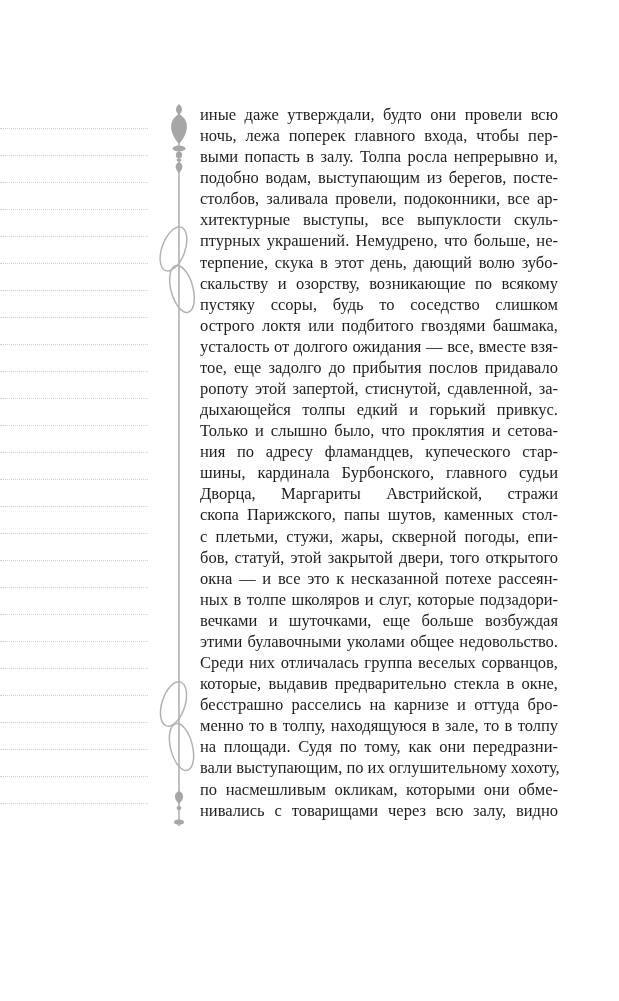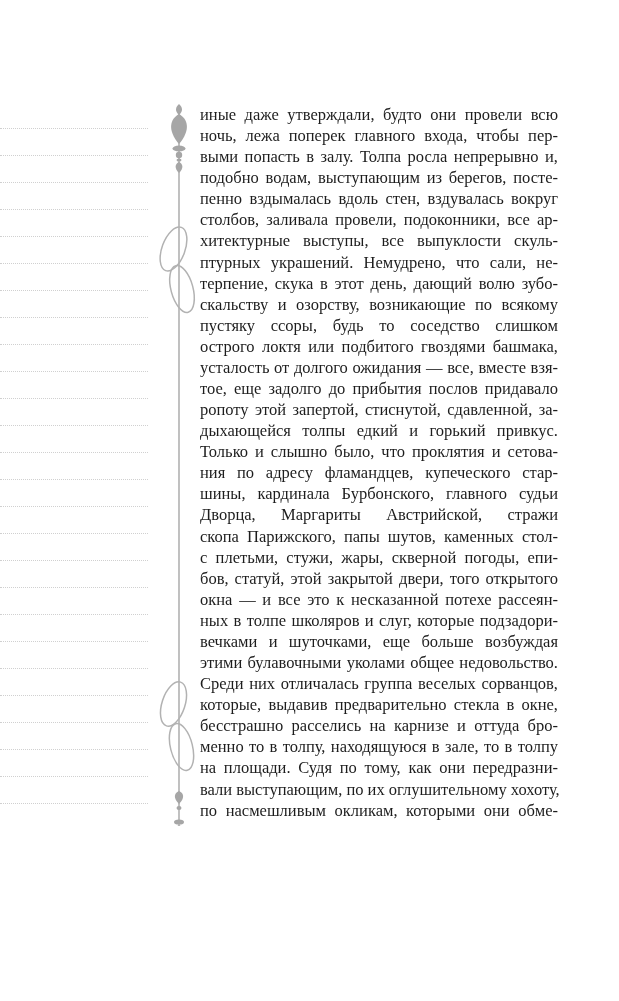--- a/index.html
+++ b/index.html
@@ -128,24 +128,23 @@
       <path d="M22,733 C33,739 35,753 22,770 C9,753 11,739 22,733 Z"></path>
       <ellipse cx="22" cy="776.5" rx="2.5" ry="3.5"></ellipse>
     </g>
   </svg>
 
   <div class="text">
       <div class="line">иные даже утверждали, будто они провели всю</div>
       <div class="line">ночь, лежа поперек главного входа, чтобы пер-</div>
       <div class="line">выми попасть в залу. Толпа росла непрерывно и,</div>
       <div class="line">подобно водам, выступающим из берегов, посте-</div>
-      <div class="line">пенно вздымалась вдоль стен, вздувалась вокруг</div>
       <div class="line">столбов, заливала провели, подоконники, все ар-</div>
       <div class="line">хитектурные выступы, все выпуклости скуль-</div>
-      <div class="line">птурных украшений. Немудрено, что сали, не-</div>
+      <div class="line">птурных украшений. Немудрено, что больше, не-</div>
       <div class="line">терпение, скука в этот день, дающий волю зубо-</div>
       <div class="line">скальству и озорству, возникающие по всякому</div>
       <div class="line">пустяку ссоры, будь то соседство слишком</div>
       <div class="line">острого локтя или подбитого гвоздями башмака,</div>
       <div class="line">усталость от долгого ожидания — все, вместе взя-</div>
       <div class="line">тое, еще задолго до прибытия послов придавало</div>
       <div class="line">ропоту этой запертой, стиснутой, сдавленной, за-</div>
       <div class="line">дыхающейся толпы едкий и горький привкус.</div>
       <div class="line">Только и слышно было, что проклятия и сетова-</div>
       <div class="line">ния по адресу фламандцев, купеческого стар-</div>

